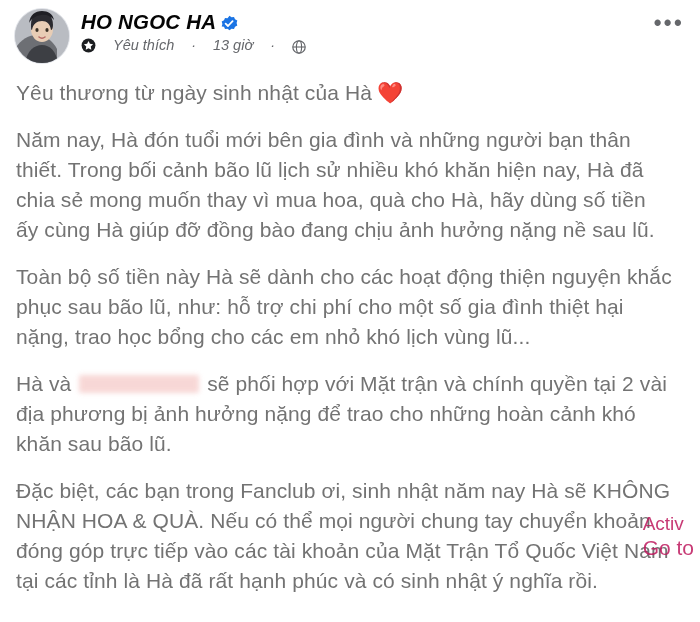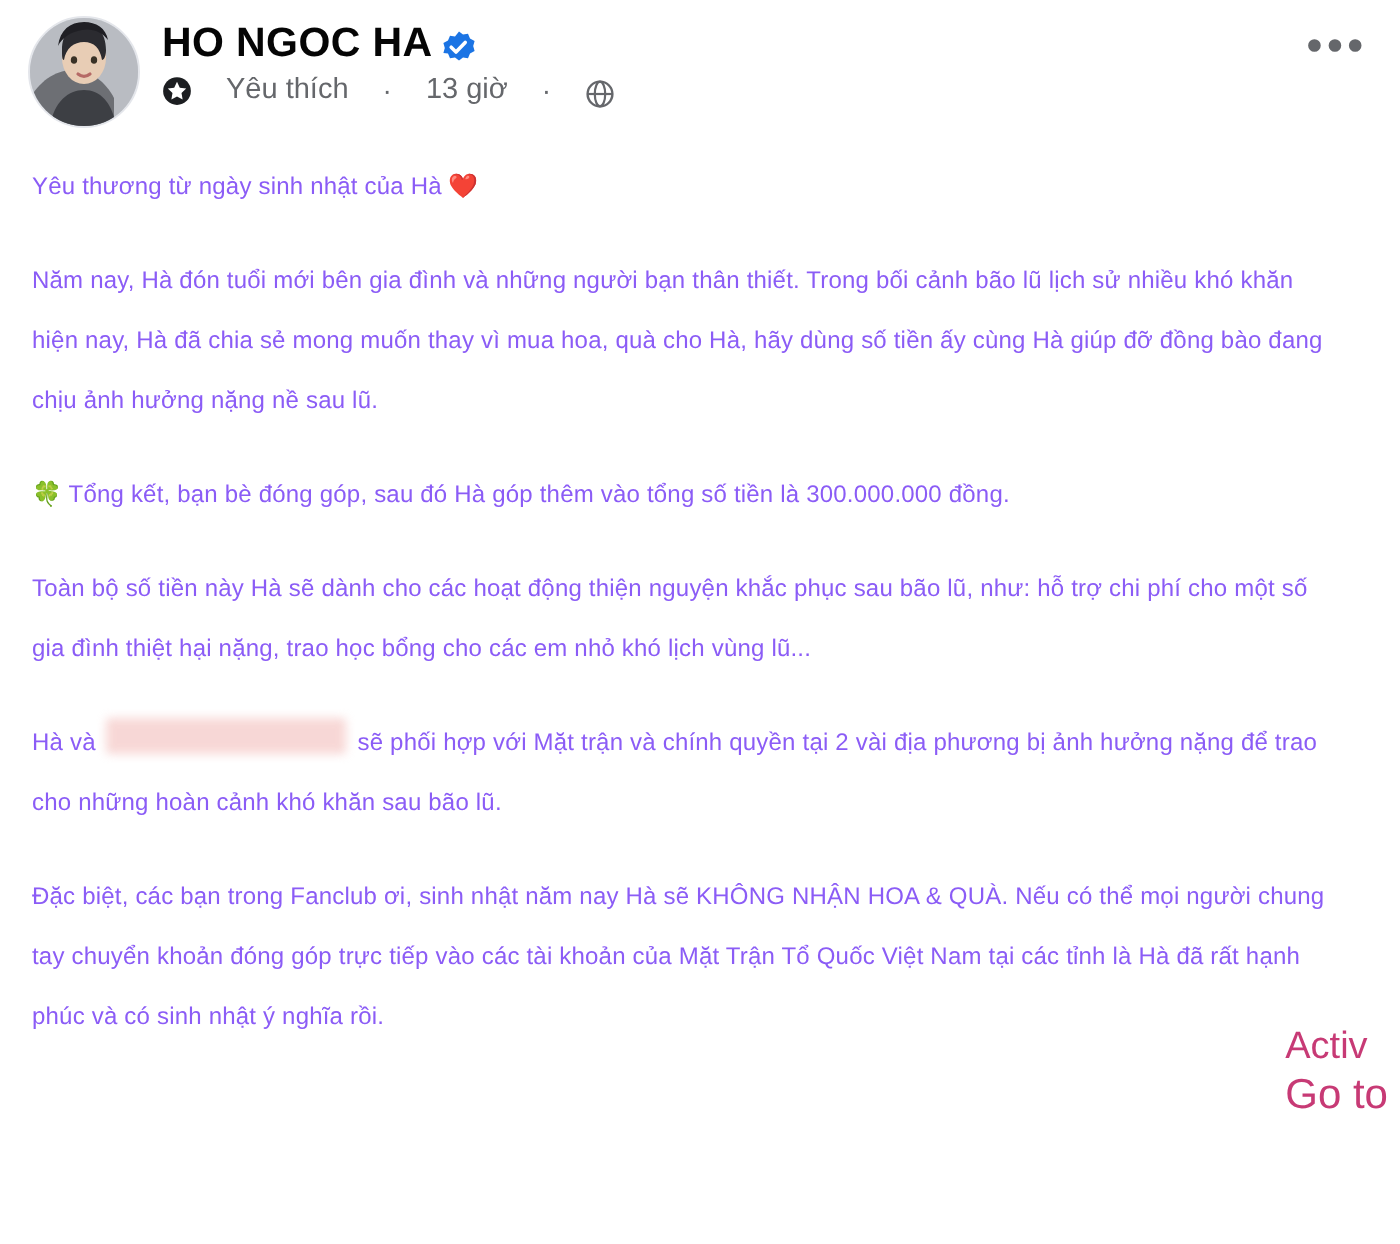--- a/index.html
+++ b/index.html
@@ -19,20 +19,21 @@
     width: 700px;
     height: 622px;
     box-sizing: border-box;
     padding: 0;
   }
   .post-header {
     display: flex;
     align-items: flex-start;
     padding: 8px 14px 0 14px;
     box-sizing: border-box;
+    font-style: italic;
   }
   .avatar {
     width: 54px;
     height: 54px;
     border-radius: 50%;
     flex: 0 0 54px;
     overflow: hidden;
     position: relative;
     background: #d8dadf;
     border: 1px solid #e4e6eb;
@@ -98,23 +99,23 @@
     font-weight: bold;
     cursor: pointer;
     user-select: none;
   }
   .post-body {
     padding: 14px 16px 0 16px;
     box-sizing: border-box;
   }
   .post-body p {
     margin: 0 12px 17px 0;
-    font-size: 12px;
+    font-size: 21px;
     line-height: 30px;
-    color: #8b5cf6;
+    color: #737373;
     letter-spacing: 0.1px;
   }
   .post-body p:last-child { margin-bottom: 0; }
   .redacted {
     display: inline-block;
     position: relative;
     color: transparent;
     background: linear-gradient(#f2b8b5, #f2b8b5);
     opacity: .55;
     border-radius: 2px;
@@ -189,21 +190,20 @@
         </span>
       </div>
     </div>
 
     <div class="menu-dots">•••</div>
   </div>
 
   <div class="post-body">
     <p>Yêu thương từ ngày sinh nhật của Hà ❤️</p>
     <p>Năm nay, Hà đón tuổi mới bên gia đình và những người bạn thân thiết. Trong bối cảnh bão lũ lịch sử nhiều khó khăn hiện nay, Hà đã chia sẻ mong muốn thay vì mua hoa, quà cho Hà, hãy dùng số tiền ấy cùng Hà giúp đỡ đồng bào đang chịu ảnh hưởng nặng nề sau lũ.</p>
-    <p>🍀 Tổng kết, bạn bè đóng góp, sau đó Hà góp thêm vào tổng số tiền là 300.000.000 đồng.</p>
     <p>Toàn bộ số tiền này Hà sẽ dành cho các hoạt động thiện nguyện khắc phục sau bão lũ, như: hỗ trợ chi phí cho một số gia đình thiệt hại nặng, trao học bổng cho các em nhỏ khó lịch vùng lũ...</p>
     <p><span>Hà và</span> <span class="redacted" style="width:120px">&nbsp;</span> <span>sẽ phối hợp với Mặt trận và chính quyền tại 2 vài địa phương bị ảnh hưởng nặng để trao cho những hoàn cảnh khó khăn sau bão lũ.</span></p>
     <p>Đặc biệt, các bạn trong Fanclub ơi, sinh nhật năm nay Hà sẽ KHÔNG NHẬN HOA &amp; QUÀ. Nếu có thể mọi người chung tay chuyển khoản đóng góp trực tiếp vào các tài khoản của Mặt Trận Tổ Quốc Việt Nam tại các tỉnh là Hà đã rất hạnh phúc và có sinh nhật ý nghĩa rồi.</p>
   </div>
 
   <div class="watermark">
     <div>Activ</div>
     <div>Go to</div>
   </div>
 </div>

